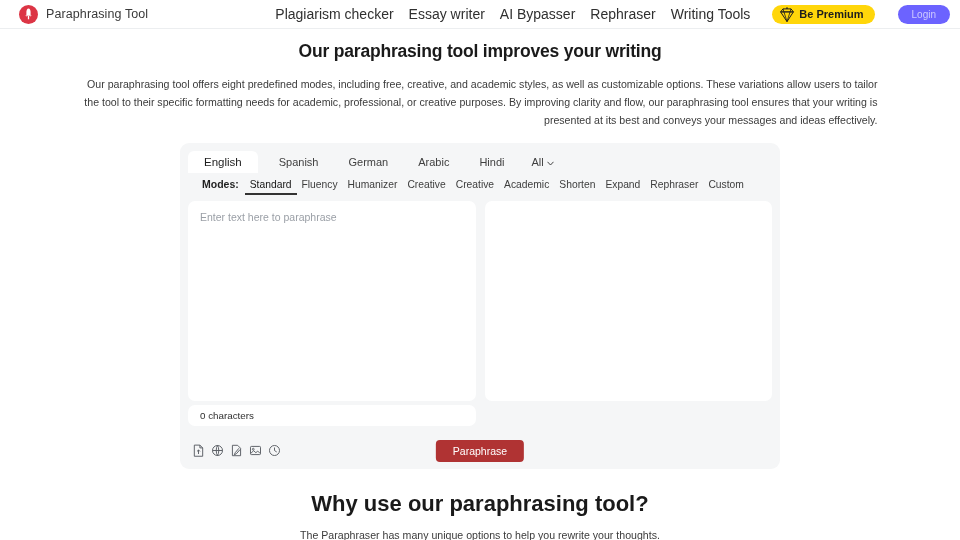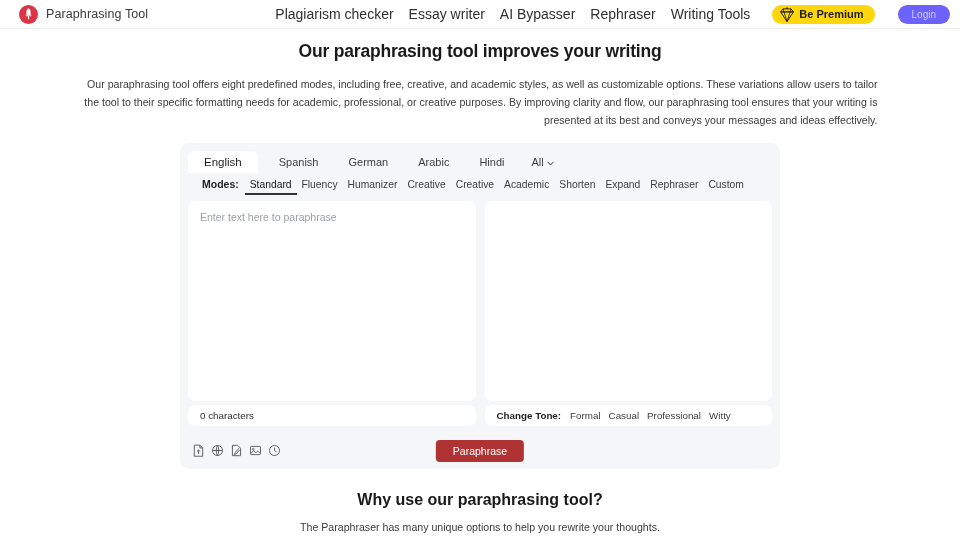--- a/index.html
+++ b/index.html
@@ -266,21 +266,21 @@
     padding: 5px 17px;
     cursor: pointer;
   }
 
   
   .why {
     margin-top: 22px;
     text-align: center;
   }
   .why-title {
-    font-size: 16px;
+    font-size: 22px;
     font-weight: bold;
     color: #1a1a1a;
   }
   .why-sub {
     margin-top: 12px;
     font-size: 10.6px;
     color: #3b3b3b;
   }
 </style>
 </head>
@@ -366,29 +366,20 @@
       <div class="editor-box">
         <div class="editor-placeholder">Enter text here to paraphrase</div>
       </div>
       <div class="editor-foot">
         <span class="char-count">0 characters</span>
       </div>
     </div>
 
     <div class="editor-col">
       <div class="editor-box"></div>
-      <div class="editor-foot">
-        <div class="tone-row">
-          <span class="tone-label">Change Tone:</span>
-          <span class="tone-item">Formal</span>
-          <span class="tone-item">Casual</span>
-          <span class="tone-item">Professional</span>
-          <span class="tone-item">Witty</span>
-        </div>
-      </div>
     </div>
 
   </div>
 
   <div class="actions-row">
     <div class="icon-tools">
 
       <span>
         <svg class="tool-icon" viewBox="0 0 14 14" aria-hidden="true">
           <path d="M2.5 1.2h6l3 3v9h-9z" fill="none" stroke="#555a60" stroke-width="1"></path>

